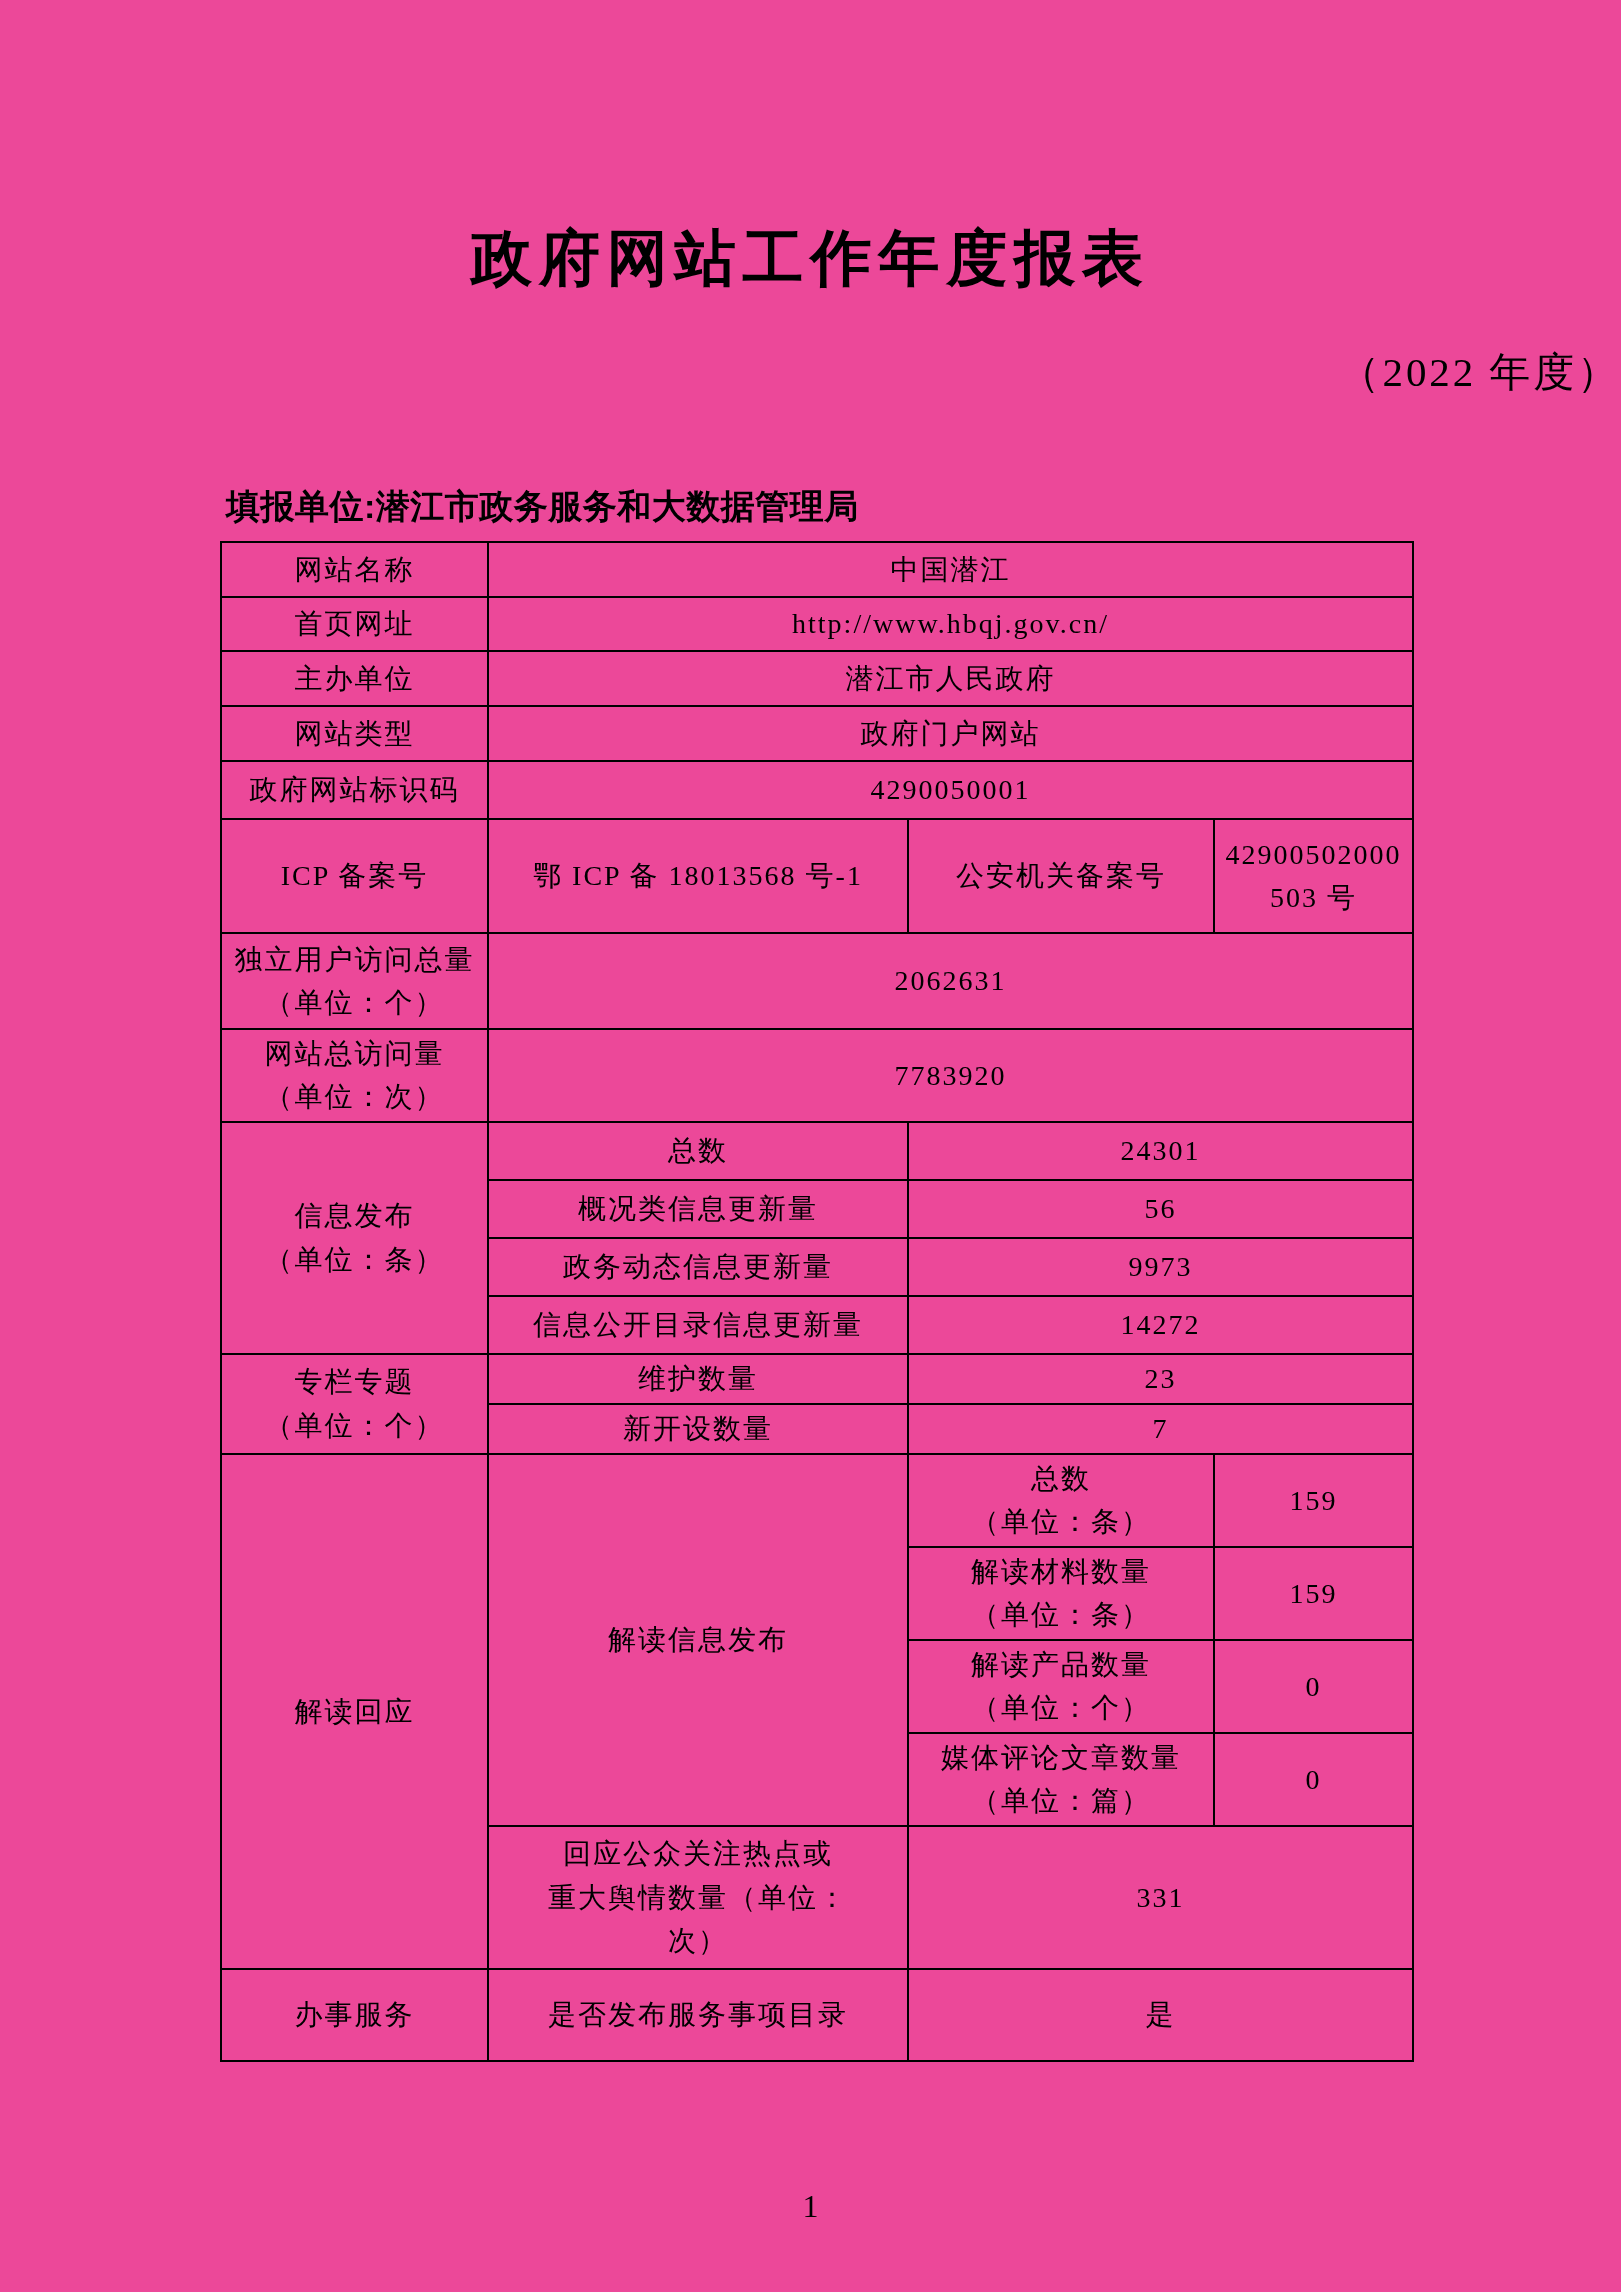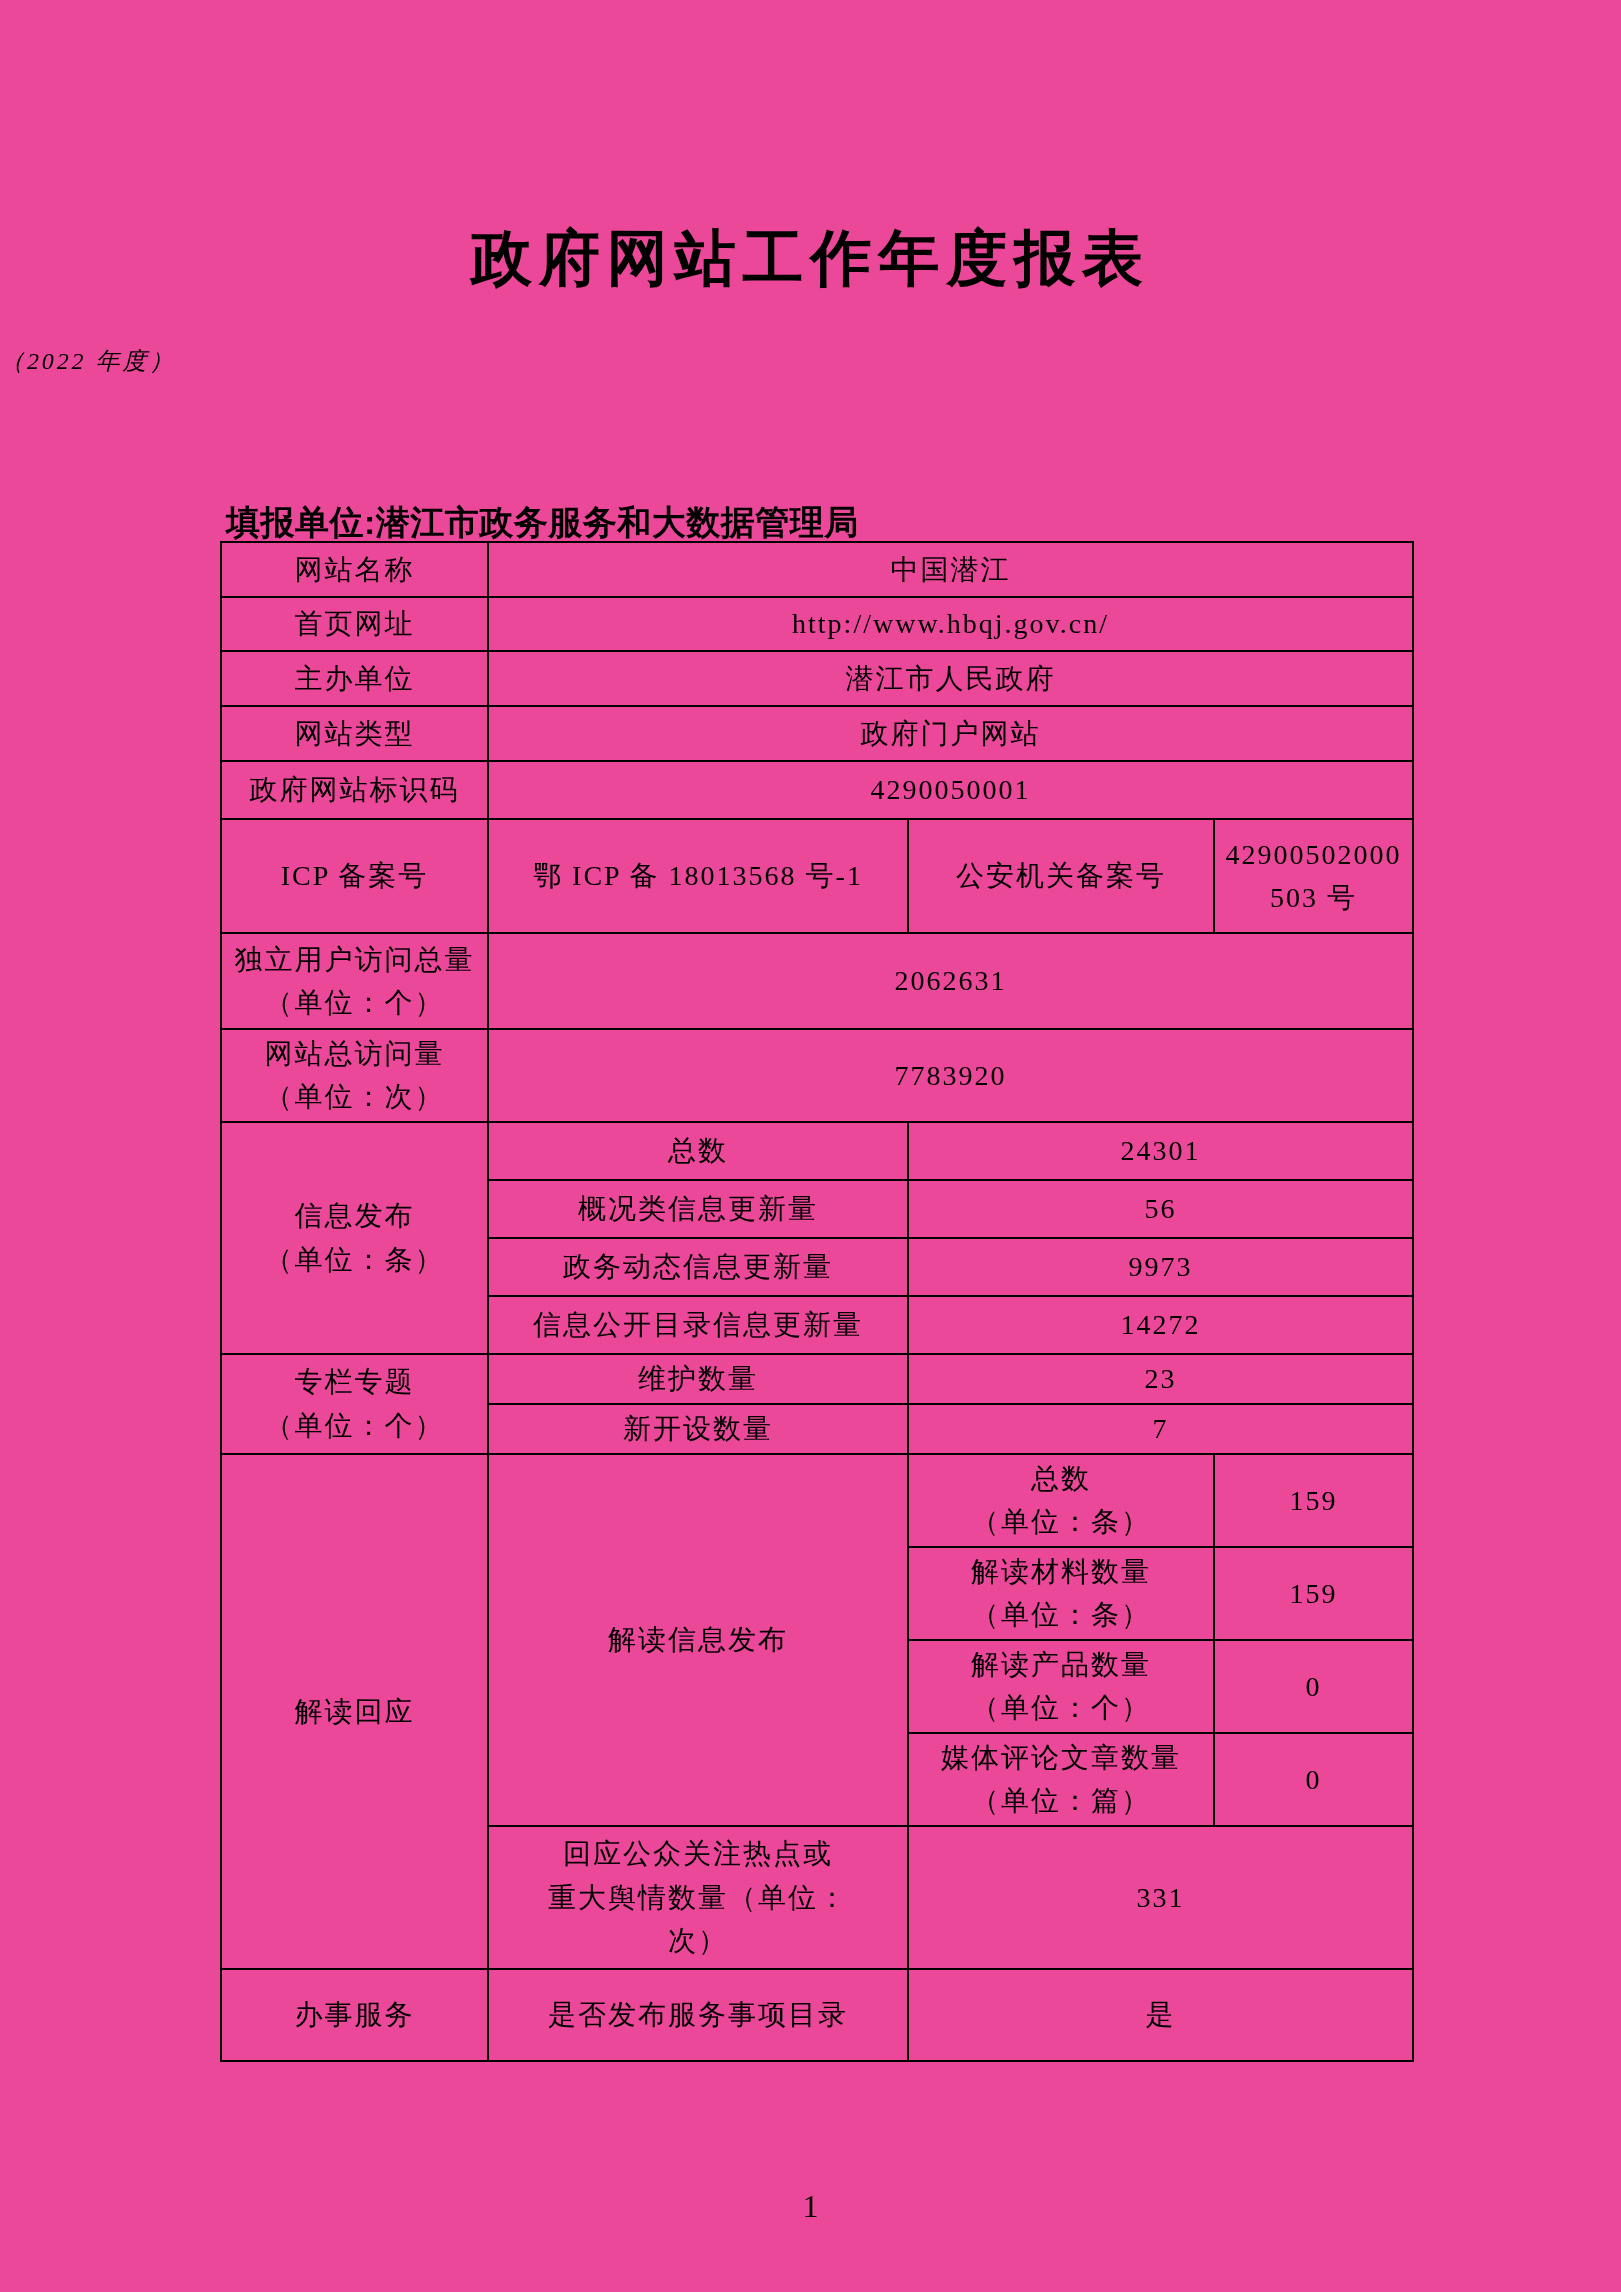--- a/index.html
+++ b/index.html
@@ -21,35 +21,33 @@
     font-family: "Liberation Sans", "DejaVu Sans", sans-serif;
     font-weight: bold;
     font-size: 61px;
     letter-spacing: 6.9px;
     white-space: nowrap;
   }
   .doc-subtitle {
     position: absolute;
     top: 345px; left: 0;
     width: 100%;
-    text-align: left;
-    font-size: 24px;
+    text-align: right;
+    font-size: 41px;
     letter-spacing: 2.9px;
     white-space: nowrap;
-    font-style: italic;
   }
   .report-unit {
     position: absolute;
     top: 484px; left: 226px;
     font-family: "Liberation Sans", "DejaVu Sans", sans-serif;
     font-weight: bold;
     font-size: 34px;
     letter-spacing: 0.5px;
     white-space: nowrap;
-    margin-top: 16px;
   }
   table.report {
     position: absolute;
     left: 220px; top: 541px;
     width: 1191px;
     border-collapse: collapse;
     table-layout: fixed;
   }
   table.report td {
     border: 2px solid #000000;

